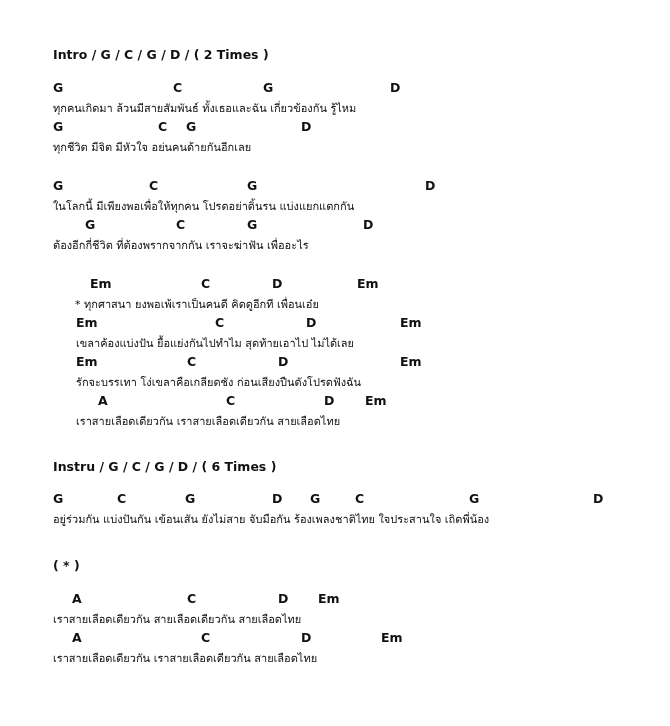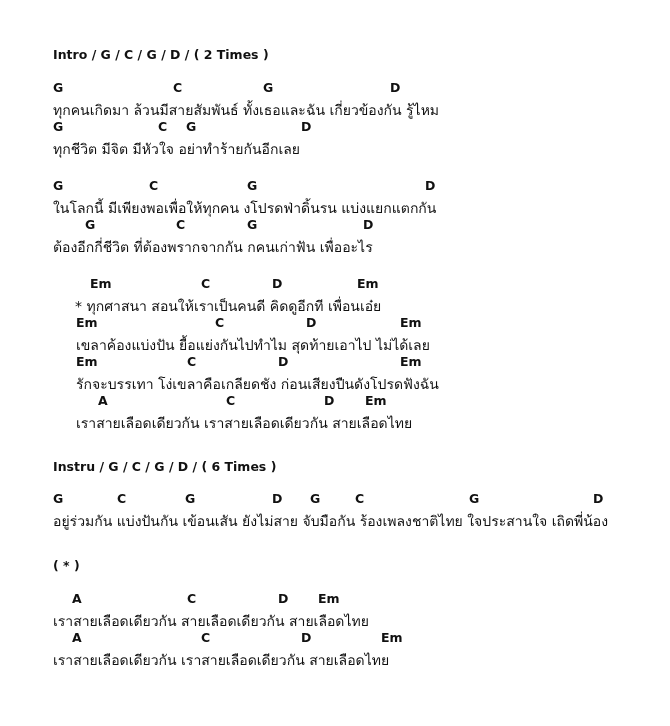--- a/index.html
+++ b/index.html
@@ -1,20 +1,20 @@
 <!DOCTYPE html>
 <html><head>
 <meta charset="utf-8">
 <style>
   html, body { margin:0; padding:0; background:#ffffff; }
   body { width:670px; height:726px; position:relative; overflow:hidden; font-family:"DejaVu Sans", sans-serif; color:#111; }
   .line { position:absolute; left:0; height:20px; white-space:nowrap;text-align:center; }
   .hdr { font-weight:bold; font-size:12.5px; }
   .chord { position:absolute; top:0; font-weight:bold; font-size:12.5px; }
-  .lyric { position:absolute; top:0; font-size:14px; }
+  .lyric { position:absolute; top:0; font-size:11px; }
 </style>
 </head>
 <body>
 
 <div class="line hdr" style="top:47px;left:53px;">Intro  / G / C / G / D / ( 2 Times )</div>
 <div class="line hdr" style="top:459px;left:53px;">Instru  / G / C / G / D / ( 6 Times )</div>
 <div class="line hdr" style="top:558px;left:53px;">( * )</div>
 
 <div id="sheet">
     <div class="line" style="top: 80px;">
@@ -26,48 +26,48 @@
     <div class="line" style="top: 99px;">
       <span class="lyric" style="left: 53px;">ทุกคนเกิดมา ล้วนมีสายสัมพันธ์ ทั้งเธอและฉัน เกี่ยวข้องกัน รู้ไหม</span>
     </div>
     <div class="line" style="top: 119px;">
       <span class="chord" style="left: 53px;">G</span>
       <span class="chord" style="left: 158px;">C</span>
       <span class="chord" style="left: 186px;">G</span>
       <span class="chord" style="left: 301px;">D</span>
     </div>
     <div class="line" style="top: 138px;">
-      <span class="lyric" style="left: 53px;">ทุกชีวิต มีจิต มีหัวใจ   อย่าทำร้ายกันอีกเลย</span>
+      <span class="lyric" style="left: 53px;">ทุกชีวิต มีจิต มีหัวใจ   อย่นคนด้ายกันอีกเลย</span>
     </div>
     <div class="line" style="top: 178px;">
       <span class="chord" style="left: 53px;">G</span>
       <span class="chord" style="left: 149px;">C</span>
       <span class="chord" style="left: 247px;">G</span>
       <span class="chord" style="left: 425px;">D</span>
     </div>
     <div class="line" style="top: 197px;">
-      <span class="lyric" style="left: 53px;">ในโลกนี้ มีเพียงพอเพื่อให้ทุกคน งโปรดฟ่าดิ้นรน แบ่งแยกแตกกัน</span>
+      <span class="lyric" style="left: 53px;">ในโลกนี้ มีเพียงพอเพื่อให้ทุกคน โปรดอย่าดิ้นรน แบ่งแยกแตกกัน</span>
     </div>
     <div class="line" style="top: 217px;">
       <span class="chord" style="left: 85px;">G</span>
       <span class="chord" style="left: 176px;">C</span>
       <span class="chord" style="left: 247px;">G</span>
       <span class="chord" style="left: 363px;">D</span>
     </div>
     <div class="line" style="top: 236px;">
-      <span class="lyric" style="left: 53px;">ต้องอีกกี่ชีวิต ที่ต้องพรากจากกัน กคนเก่าฟัน เพื่ออะไร</span>
+      <span class="lyric" style="left: 53px;">ต้องอีกกี่ชีวิต ที่ต้องพรากจากกัน เราจะฆ่าฟัน เพื่ออะไร</span>
     </div>
     <div class="line" style="top: 276px;">
       <span class="chord" style="left: 90px;">Em</span>
       <span class="chord" style="left: 201px;">C</span>
       <span class="chord" style="left: 272px;">D</span>
       <span class="chord" style="left: 357px;">Em</span>
     </div>
     <div class="line" style="top: 295px;">
-      <span class="lyric" style="left: 75px;">* ทุกศาสนา สอนให้เราเป็นคนดี คิดดูอีกที เพื่อนเอ๋ย</span>
+      <span class="lyric" style="left: 75px;">* ทุกศาสนา ยงพอเพ้เราเป็นคนดี คิดดูอีกที เพื่อนเอ๋ย</span>
     </div>
     <div class="line" style="top: 315px;">
       <span class="chord" style="left: 76px;">Em</span>
       <span class="chord" style="left: 215px;">C</span>
       <span class="chord" style="left: 306px;">D</span>
       <span class="chord" style="left: 400px;">Em</span>
     </div>
     <div class="line" style="top: 334px;">
       <span class="lyric" style="left: 76px;">เขลาค้องแบ่งปัน ยื้อแย่งกันไปทำไม สุดท้ายเอาไป ไม่ได้เลย</span>
     </div>

